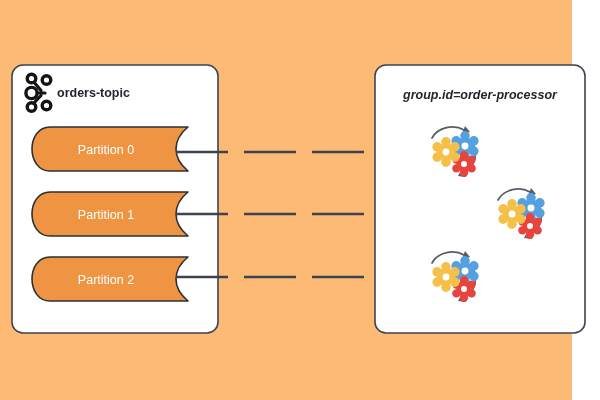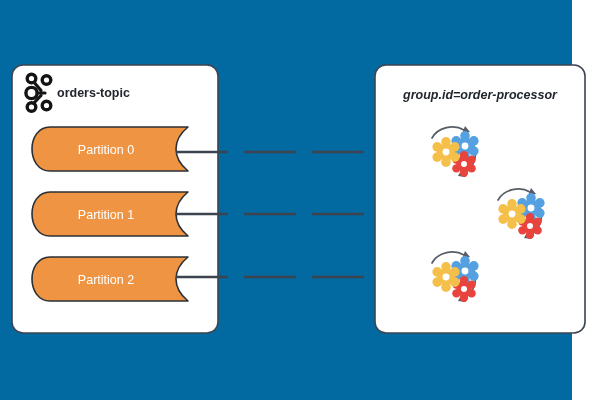--- a/index.html
+++ b/index.html
@@ -10,21 +10,21 @@
   body {
     width: 600px;
     height: 400px;
     font-family: "Liberation Sans", sans-serif;
     overflow: hidden;
   }
   #stage {
     position: relative;
     width: 572px;
     height: 400px;
-    background: #0369a1;
+    background: #fdba74;
   }
   #diagram-svg {
     position: absolute;
     left: 0;
     top: 0;
     width: 600px;
     height: 400px;
     display: block;
   }
   .panel-rect {

